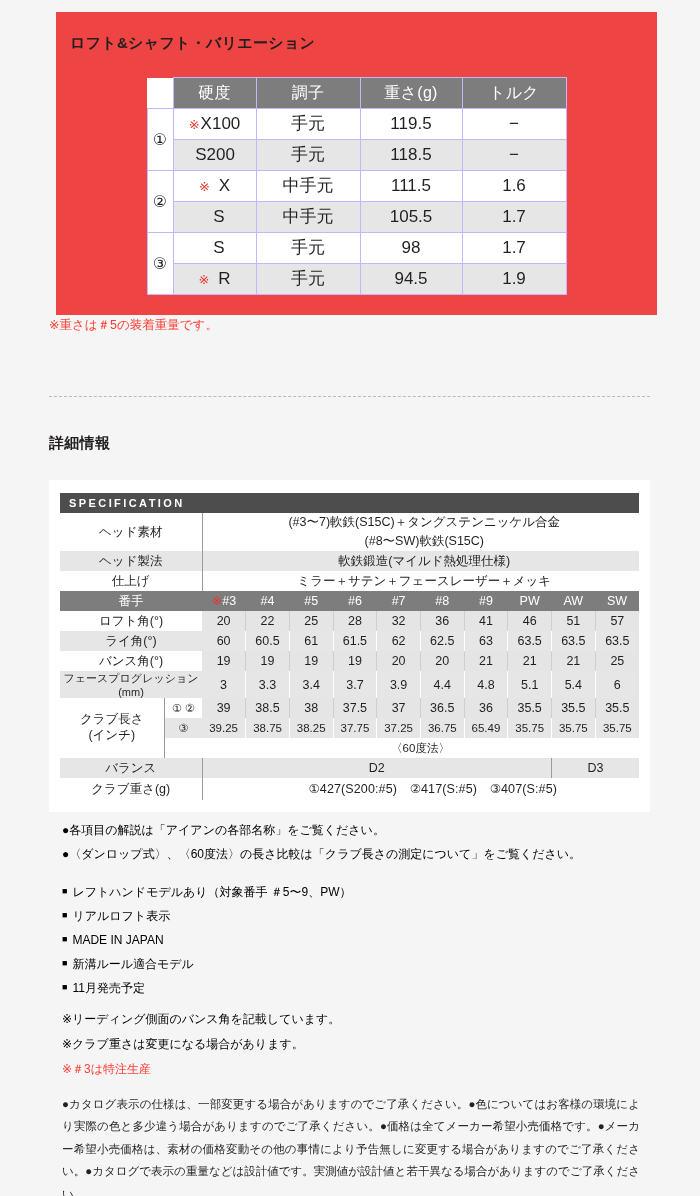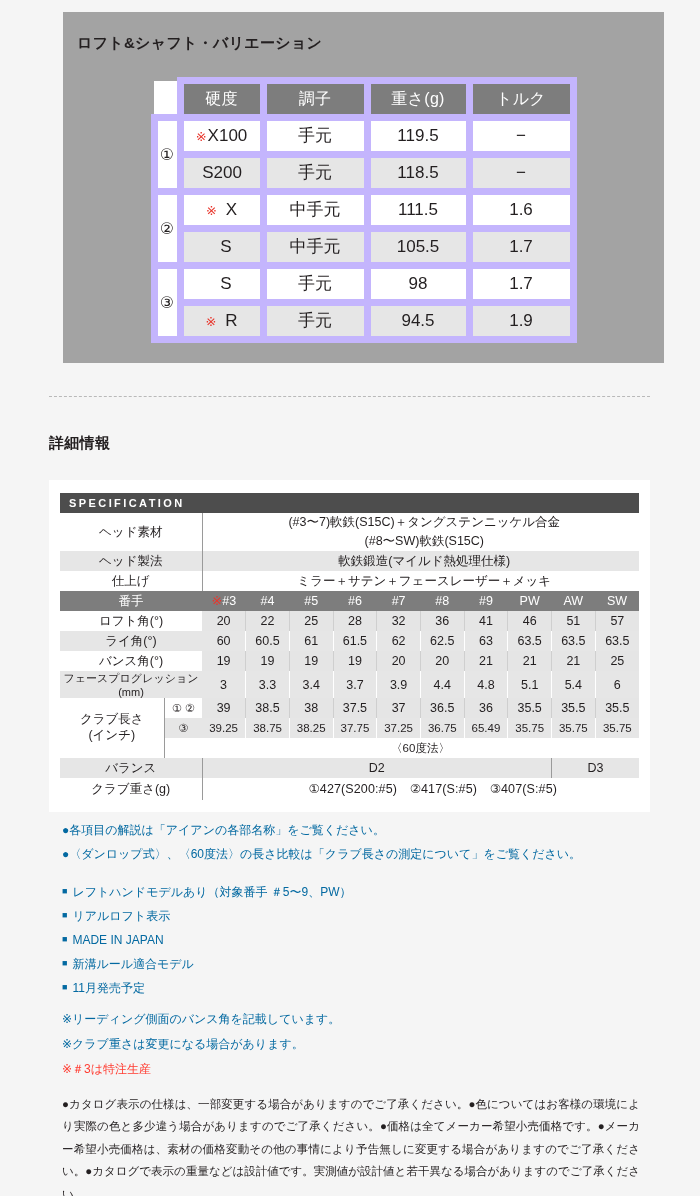--- a/index.html
+++ b/index.html
@@ -18,24 +18,24 @@
     position: relative;
     width: 700px;
     min-height: 1196px;
     background: #f5f5f5;
     box-sizing: border-box;
   }
 
   
   .card-white {
     position: absolute;
-    left: 63px;
+    left: 56px;
     top: 12px;
     width: 601px;
-    background: #a3a3a3;
+    background: #ef4444;
     box-sizing: border-box;
     padding: 22px 0 20px 0;
   }
   .sec-title {
     font-size: 15px;
     font-weight: bold;
     letter-spacing: .02em;
     margin: 0 0 0 14px;
     color: #231f20;
   }
@@ -45,21 +45,21 @@
     display: flex;
     justify-content: center;
   }
   table.variation {
     border-collapse: collapse;
     font-size: 17px;
     table-layout: fixed;
   }
   table.variation th,
   table.variation td {
-    border: 7px solid #c4b5fd;
+    border: 1px solid #c4b5fd;
     text-align: center;
     vertical-align: middle;
     padding: 0;
     height: 30px;
     line-height: 30px;
     font-weight: normal;
   }
   table.variation thead th {
     background: #7d7d7d;
     color: #ffffff;
@@ -210,21 +210,21 @@
   
   .notes {
     position: absolute;
     left: 62px;
     top: 818px;
     width: 580px;
   }
   .note-line {
     font-size: 12px;
     line-height: 2.0;
-    color: #0369a1;
+    color: #000000;
   }
   .note-block-gap { height: 14px; }
   .sq-bullet::before {
     content: "\25A0";
     font-size: 9px;
     vertical-align: 2px;
     margin-right: 5px;
   }
   .notes2 {
     position: absolute;
@@ -345,20 +345,21 @@
             <td class="cell-b">手元</td>
             <td class="cell-b">94.5</td>
             <td class="cell-b">1.9</td>
           </tr>
         </tbody>
       </table>
     </div>
   </div>
 
   <div style="position:absolute;left:49px;top:300px;width:601px;" class="red-notes">
+    <p class="red-note">※重さは＃5の装着重量です。</p>
   </div>
 
   <div class="divider"></div>
 
   <h2 class="detail-title">詳細情報</h2>
 
   <div class="spec-card">
     <div class="spec-head">SPECIFICATION</div>
 
     <table class="spec">

